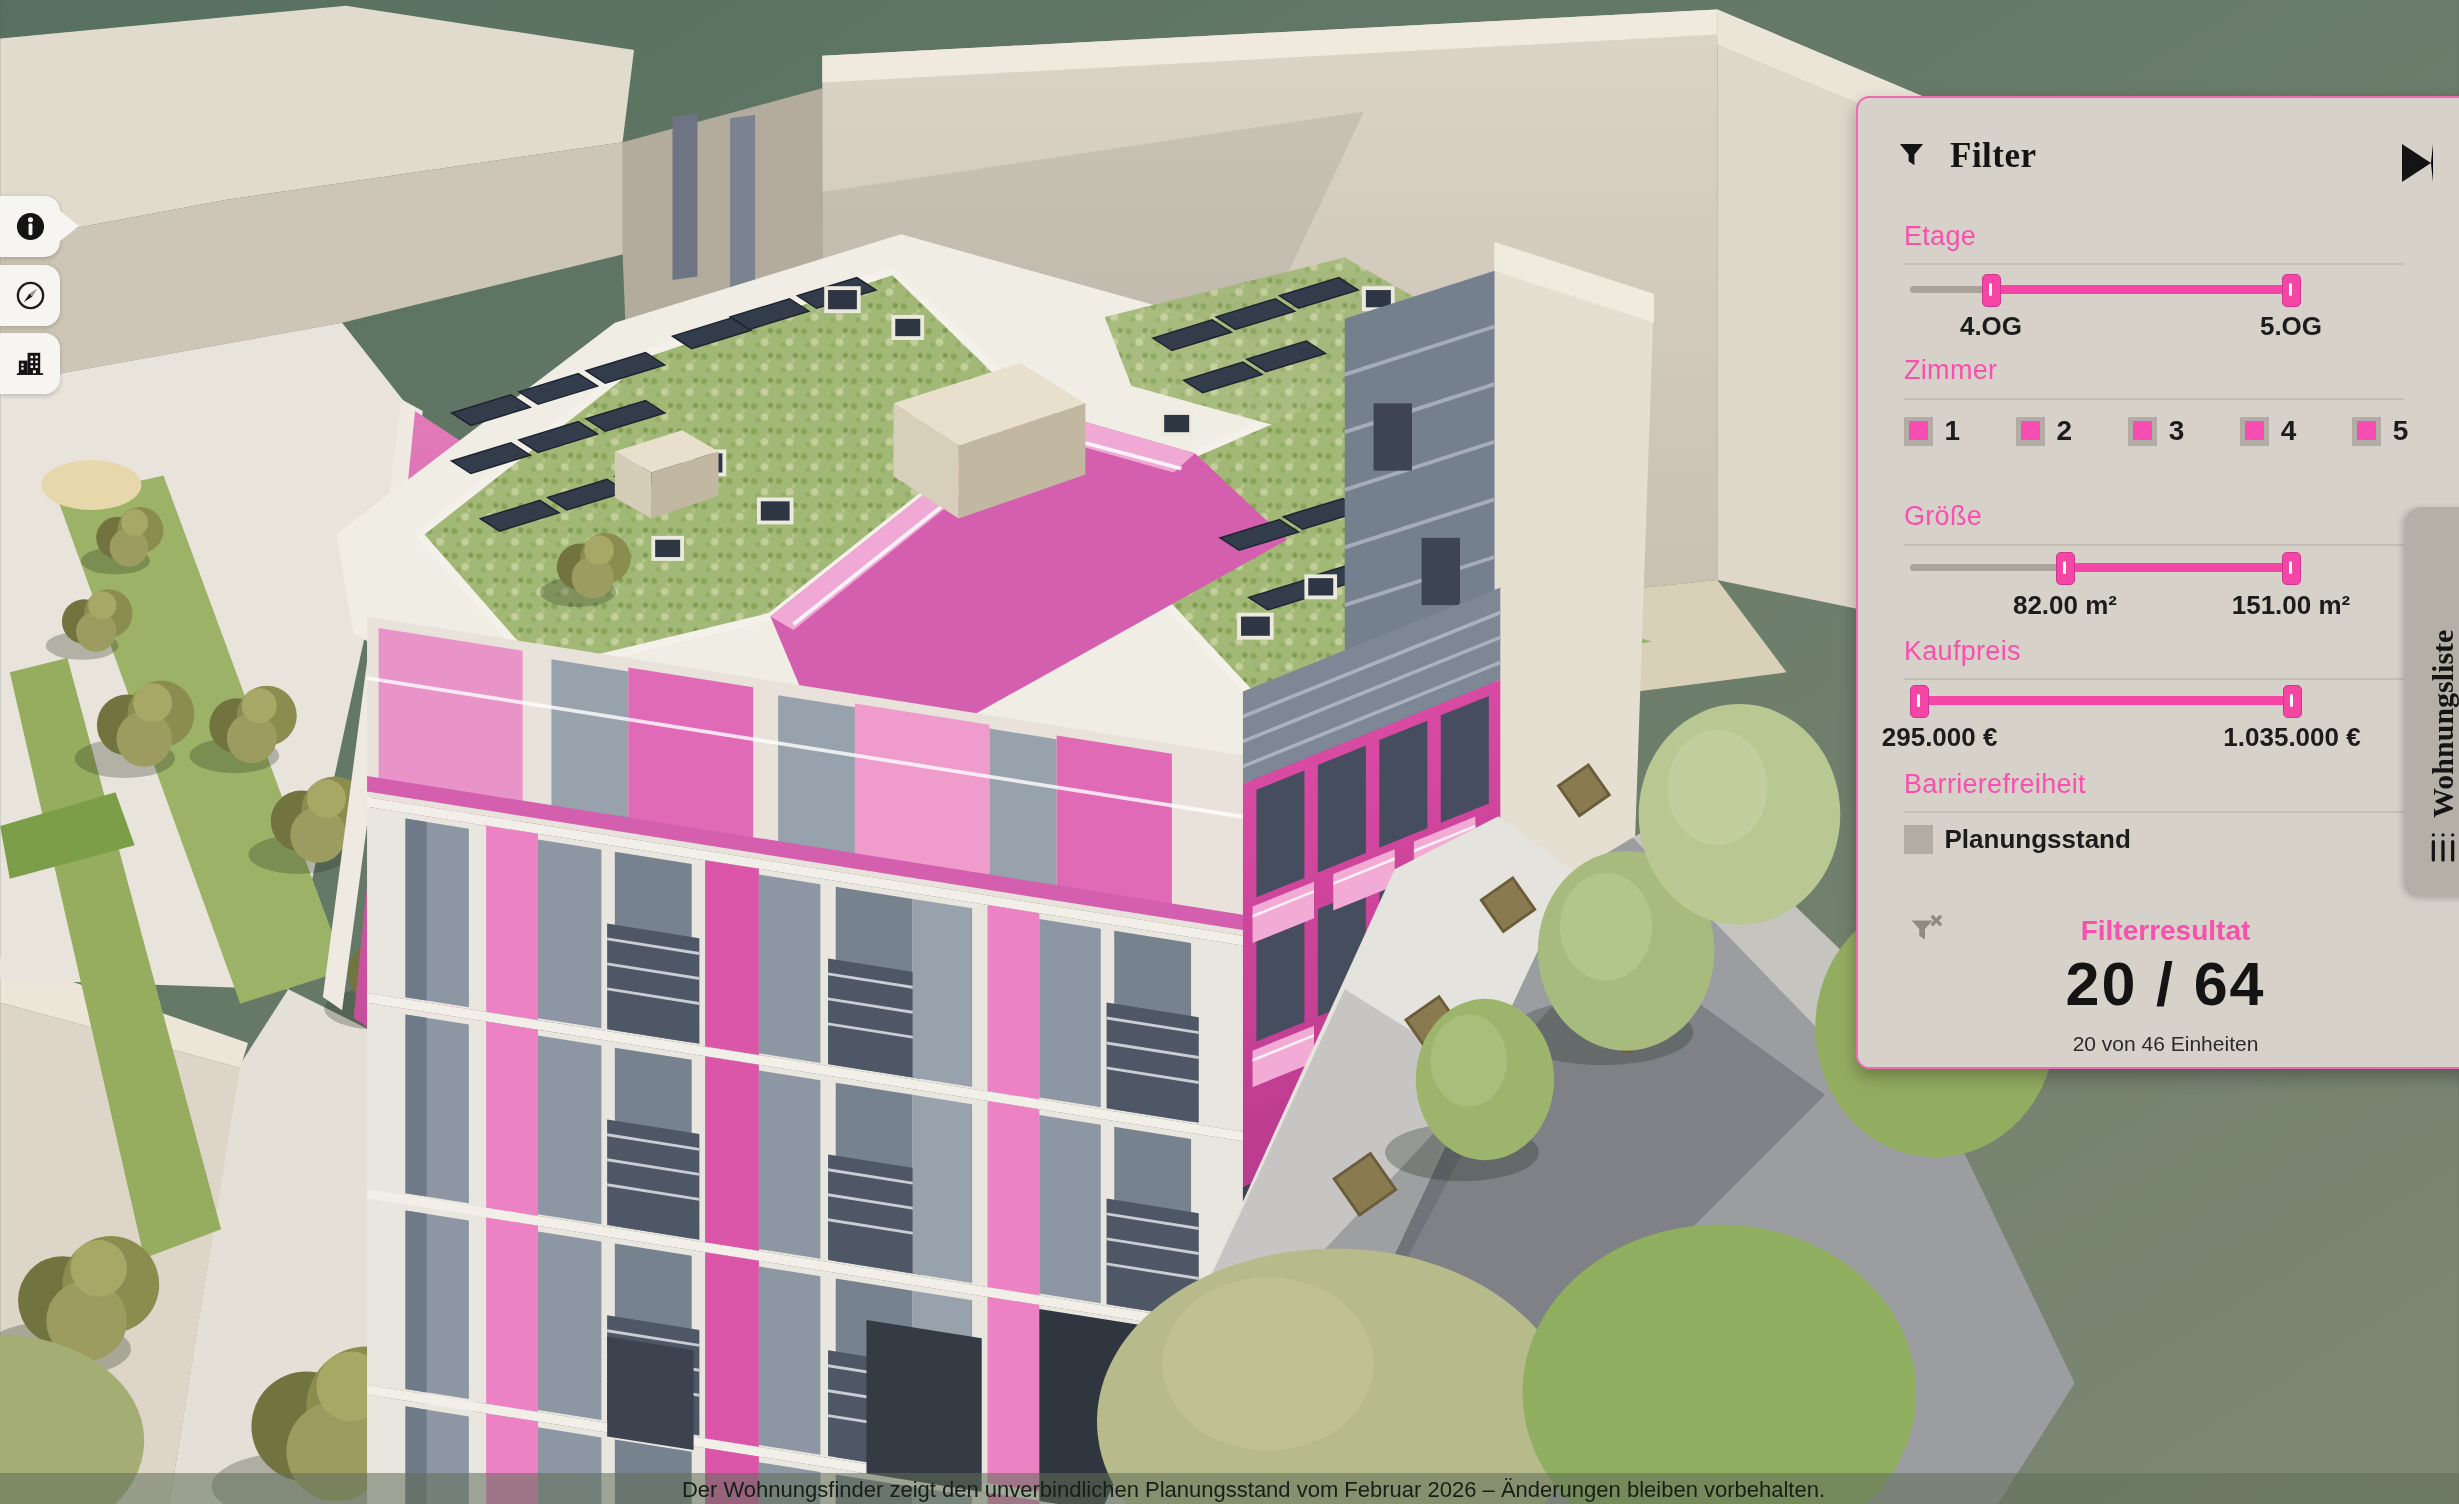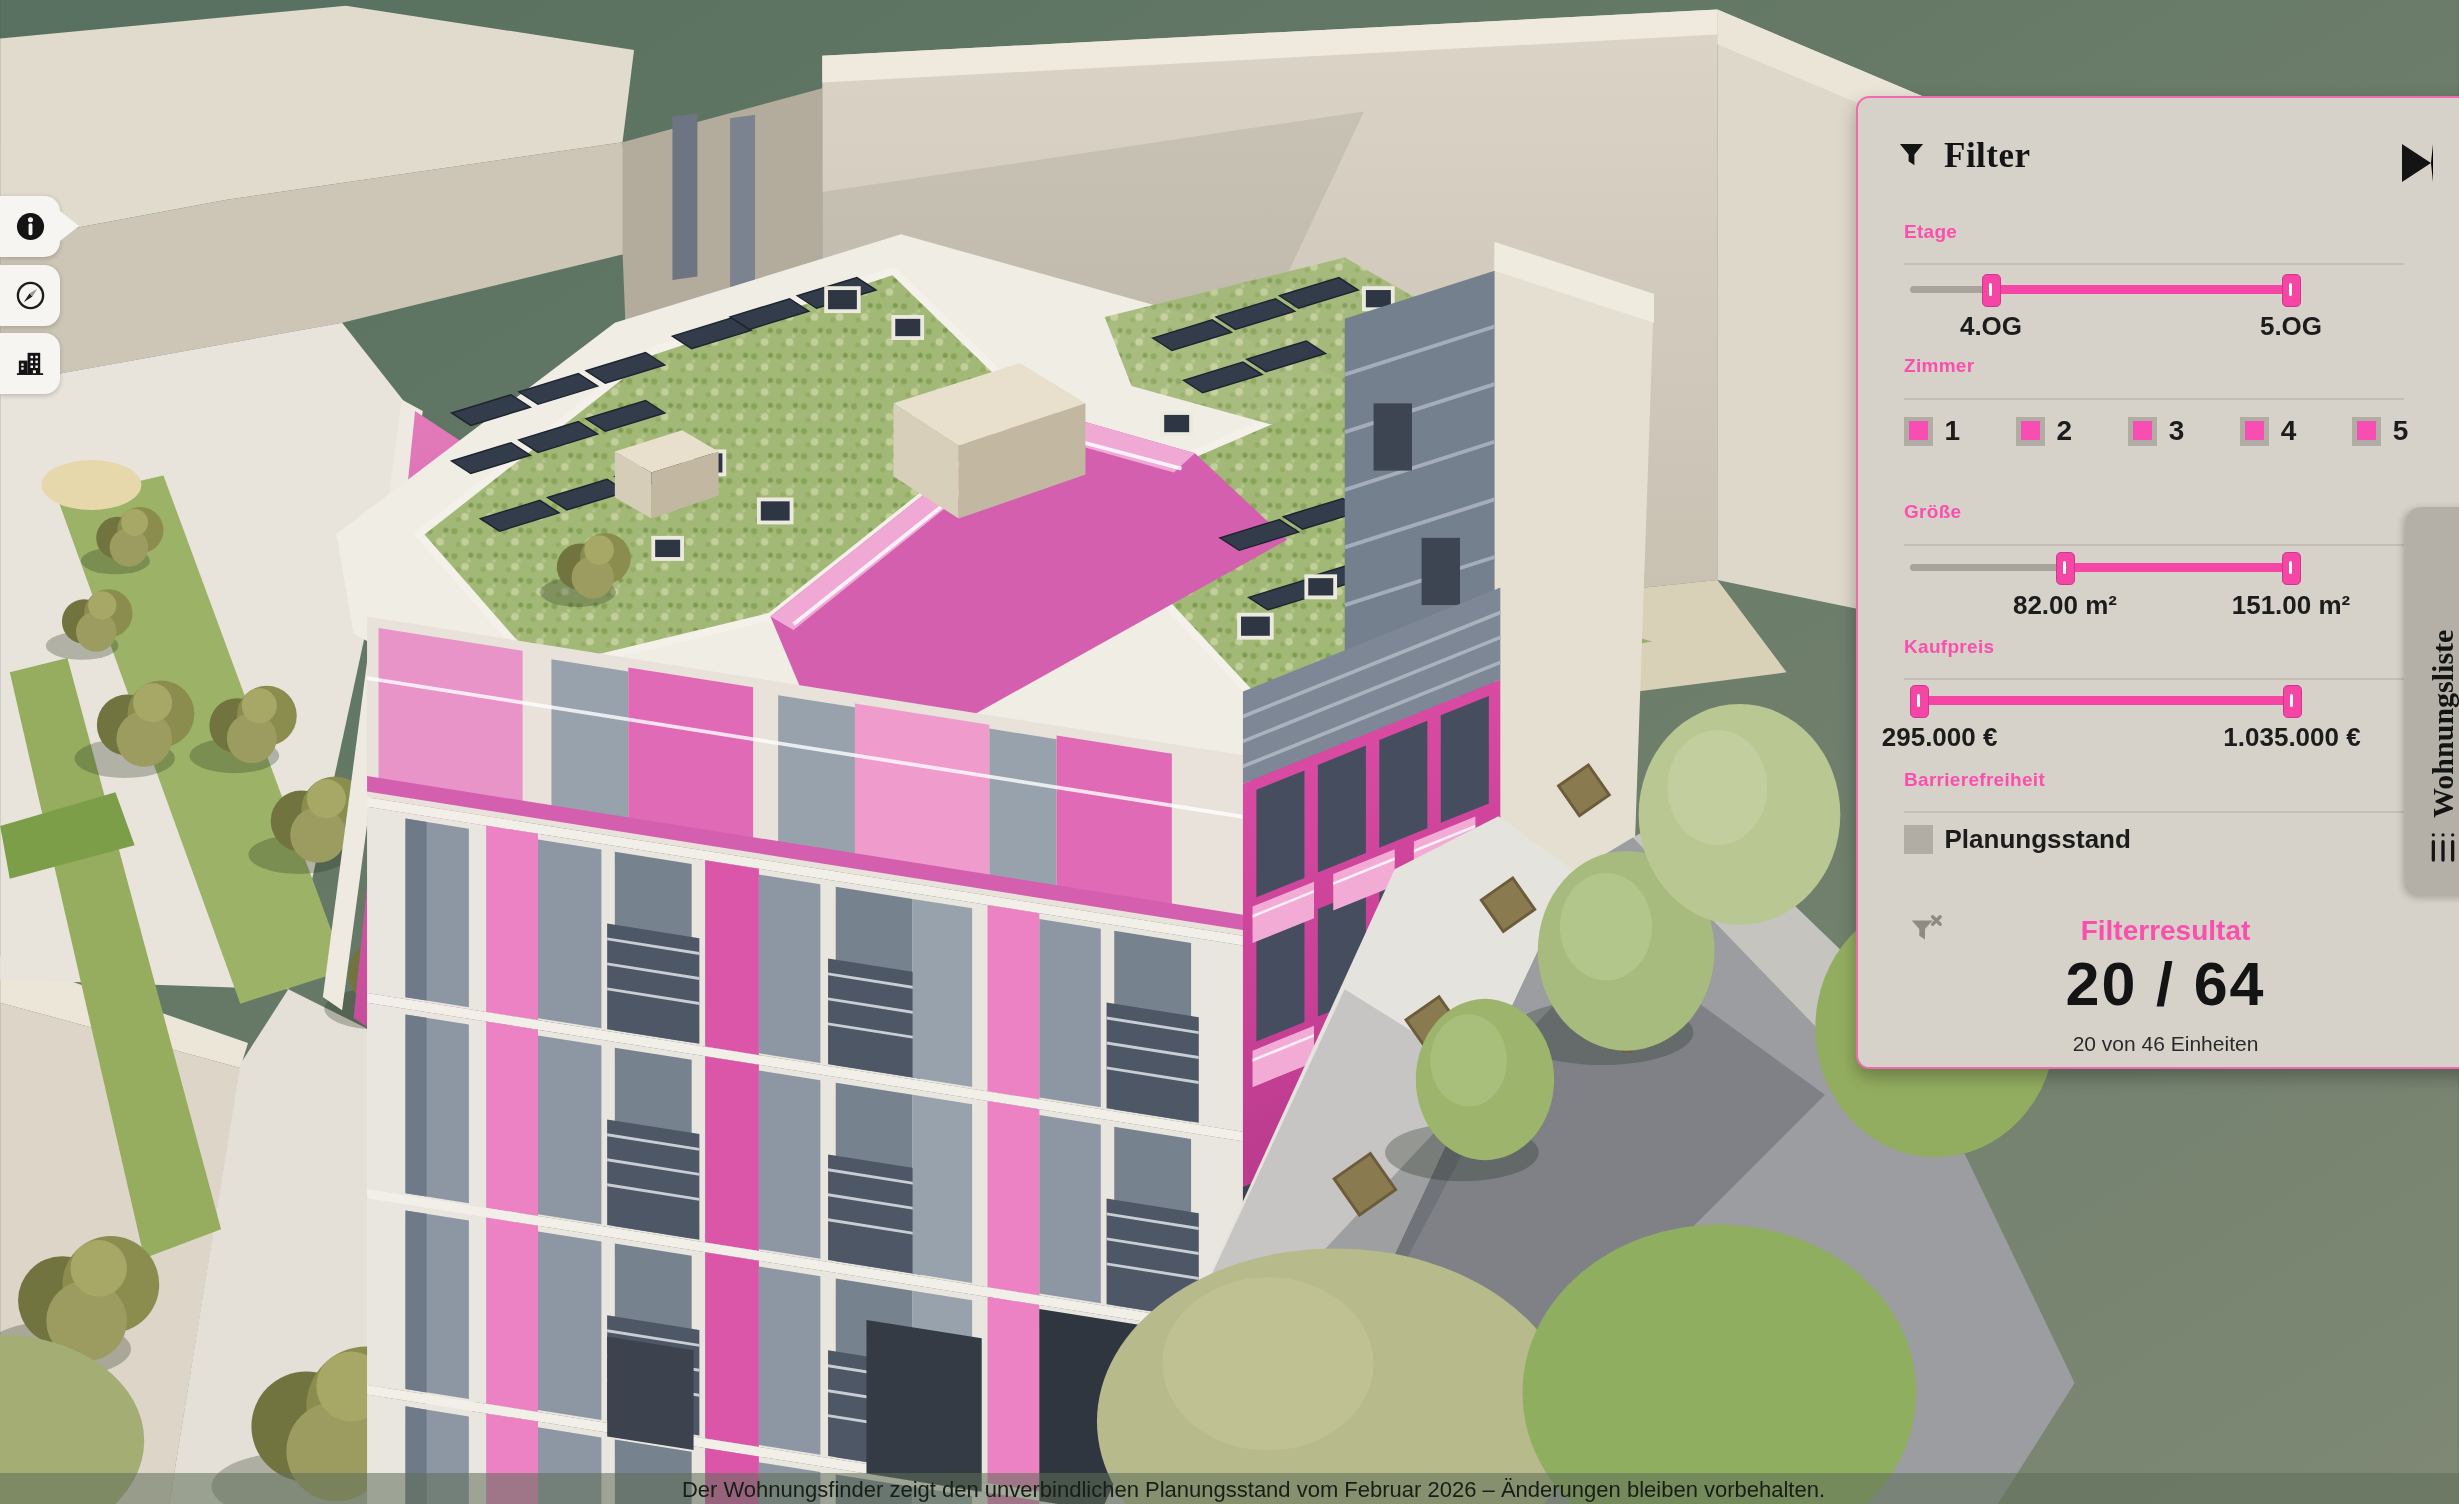--- a/index.html
+++ b/index.html
@@ -15,28 +15,28 @@
   .tool-btn .ticon{width:33px;height:33px;display:block;}
   .tool-tail{position:absolute;left:60px;top:15.4px;width:0;height:0;
     border-top:15.4px solid transparent;border-bottom:15.4px solid transparent;
     border-left:19px solid #f6f5f1;}
 
   
   .filter-panel{position:absolute;left:1856px;top:96px;width:634px;height:973px;
     background:#d6d2ca;border:2.9px solid #f06ab2;border-radius:13.4px;z-index:20;
     box-shadow:0 7.7px 17.3px rgba(0,0,0,.28);box-sizing:border-box;}
   .fp-abs{position:absolute;}
-  .fp-header{left:40px;top:38px;display:flex;align-items:center;gap:19px;}
+  .fp-header{left:40px;top:38px;display:flex;align-items:center;gap:25px;}
   .funnel-icon{width:27px;height:29px;display:block;}
   .fp-title{font-family:"Liberation Serif",serif;font-weight:700;font-size:35px;
     color:#141414;letter-spacing:0.5px;}
   .collapse-btn{left:544px;top:46px;width:0;height:0;border-top:19px solid transparent;
     border-bottom:19px solid transparent;border-left:29px solid #141414;background:none;
     padding:0;cursor:pointer;}
-  .sec-label{font-size:19px;font-weight:700;color:#fb4fae;letter-spacing:0.3px;}
+  .sec-label{font-size:27px;font-weight:400;color:#fb4fae;letter-spacing:0.3px;}
   .divider{height:1.9px;background:#c3bfb6;width:500px;left:46px;}
   .track{position:absolute;height:7.7px;border-radius:3.8px;background:#a8a49c;top:12.5px;}
   .range{position:absolute;height:9.6px;border-radius:4.8px;background:#f545a5;top:11.5px;}
   .slider{position:absolute;height:38px;}
   .handle{position:absolute;top:1px;width:19px;height:33px;border-radius:4.8px;
     background:#f545a5;border:1.9px solid #cf3691;box-sizing:border-box;cursor:pointer;}
   .handle::after{content:"";position:absolute;left:5.8px;top:7.7px;width:2.9px;height:13.4px;
     background:#ffffff;border-radius:1.9px;}
   .sl-val{position:absolute;font-size:26px;font-weight:700;color:#1c1c1c;
     width:192px;text-align:center;}

